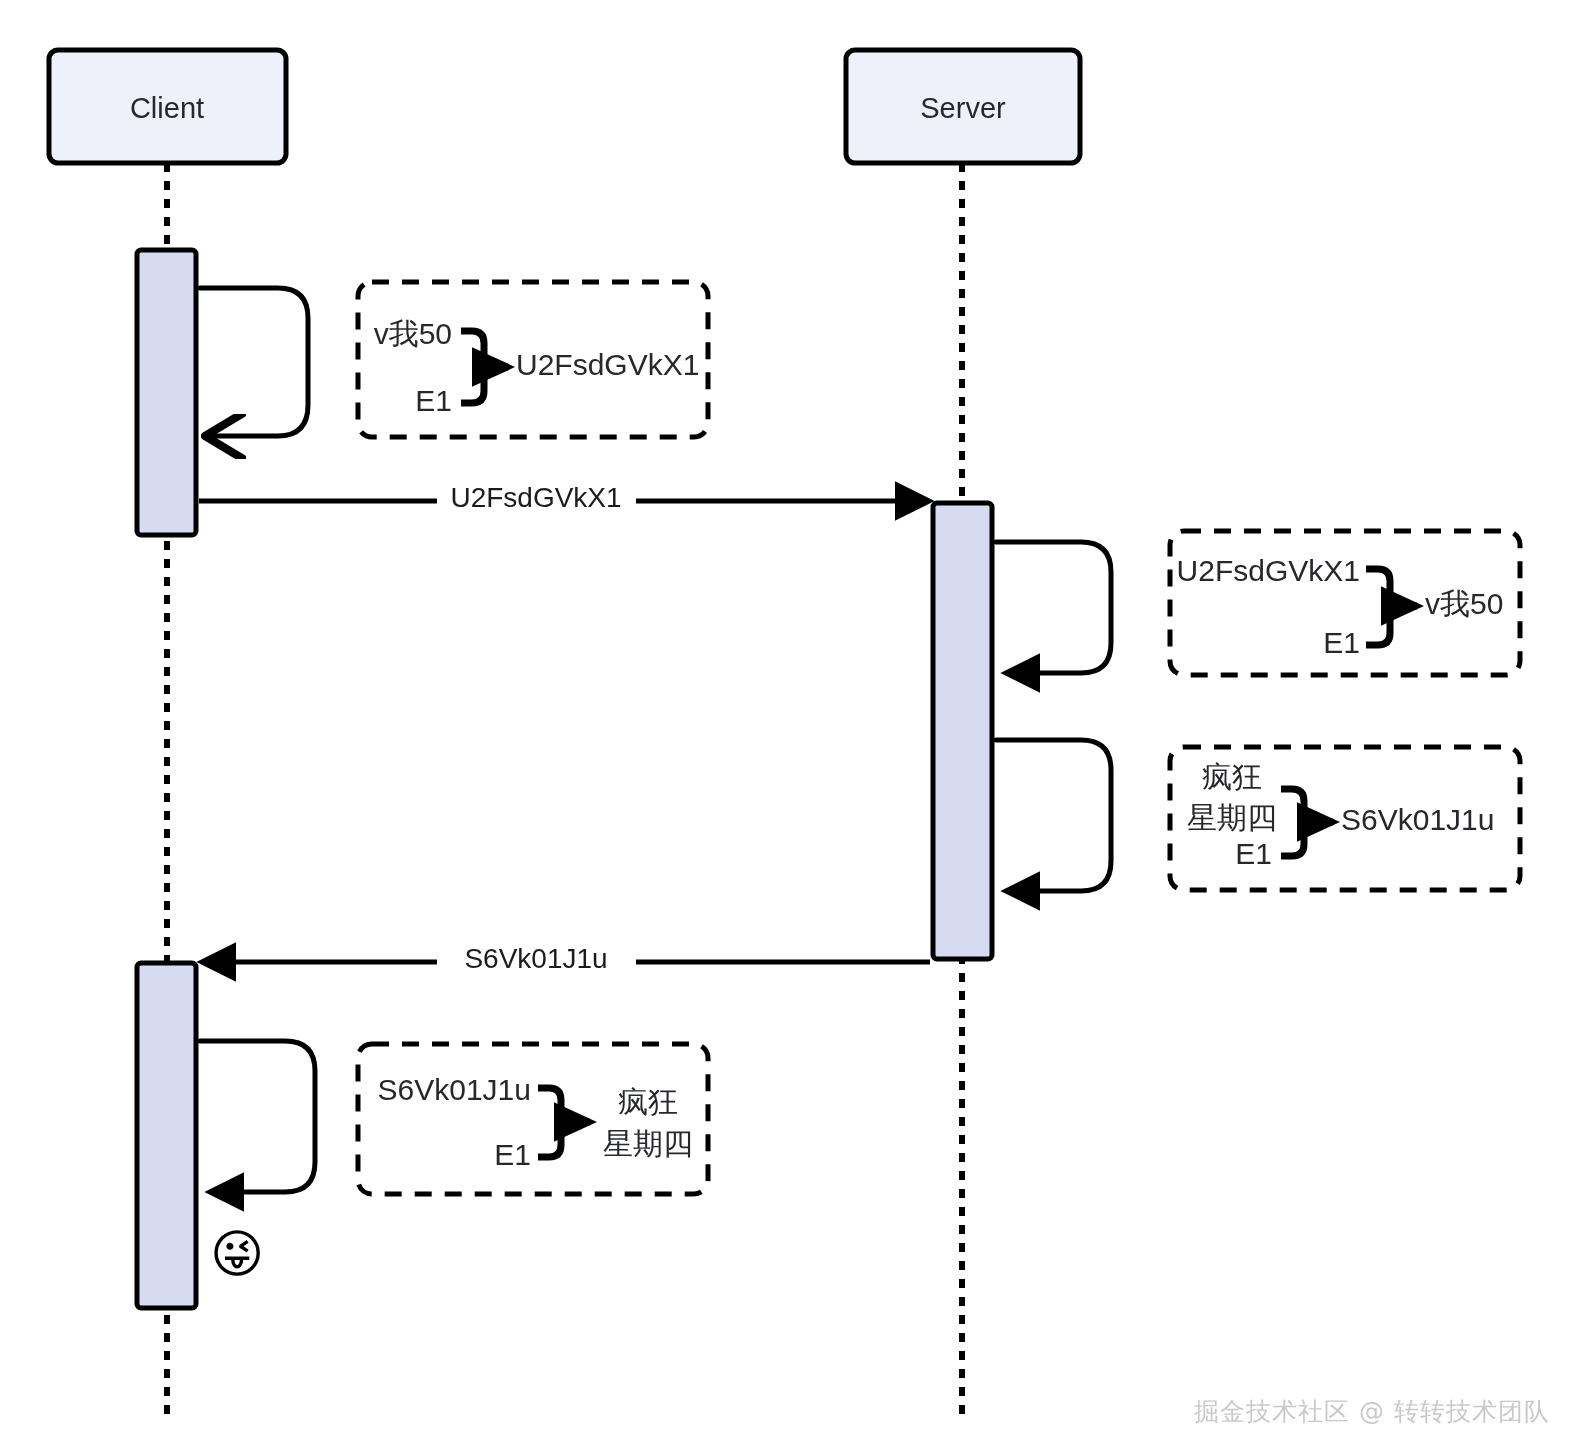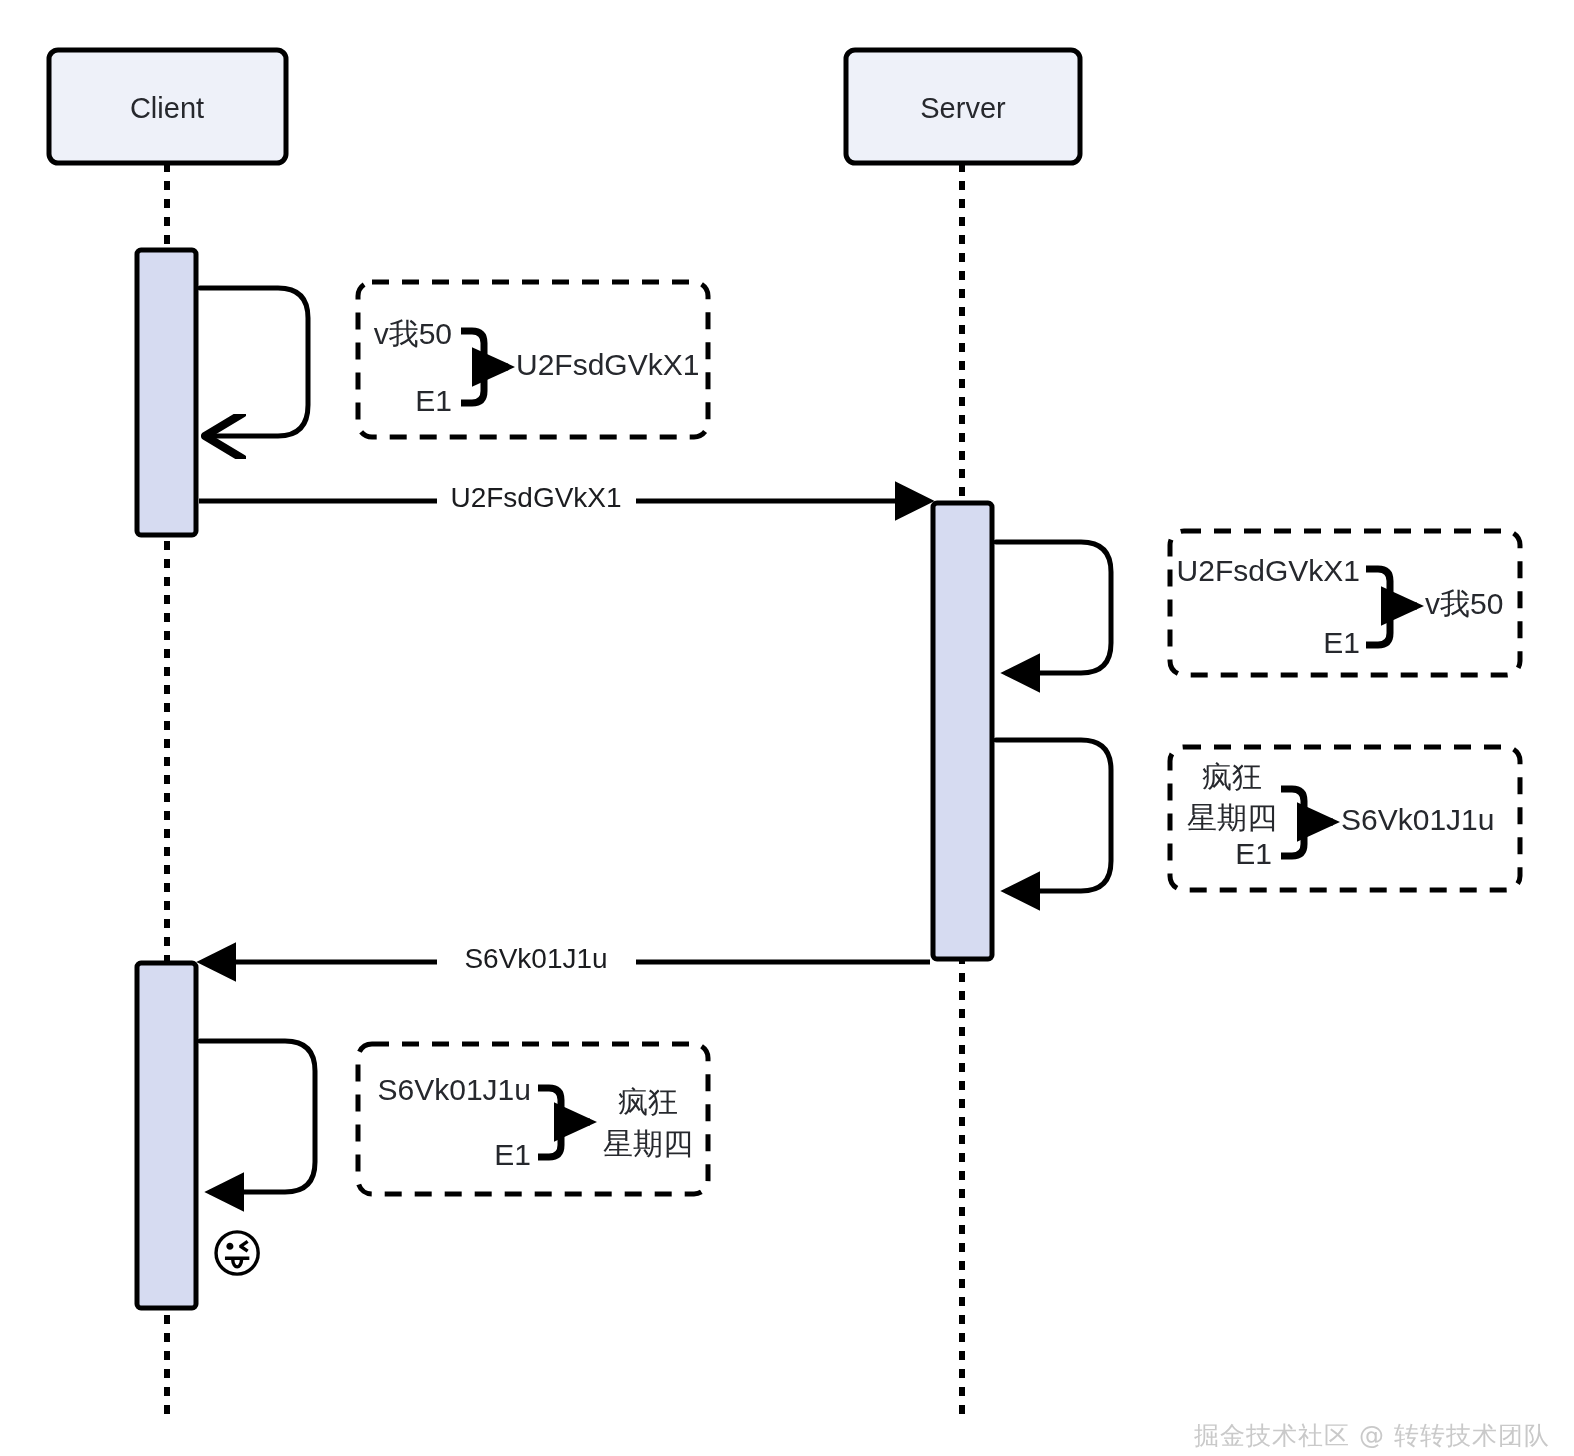--- a/index.html
+++ b/index.html
@@ -95,21 +95,21 @@
   }
   .brace-arrow {
     stroke: #000000;
     stroke-width: 7;
     fill: none;
     stroke-linecap: butt;
   }
   .watermark {
     position: absolute;
     right: 24px;
-    bottom: 4px;
+    bottom: 28px;
     font-family: "DejaVu Sans", "Liberation Sans", sans-serif;
     font-size: 25px;
     color: #c9c9c9;
     white-space: nowrap;
     letter-spacing: 1px;
     text-align: right;
   }
   .emoji {
     position: absolute;
     font-family: "DejaVu Sans", sans-serif;

